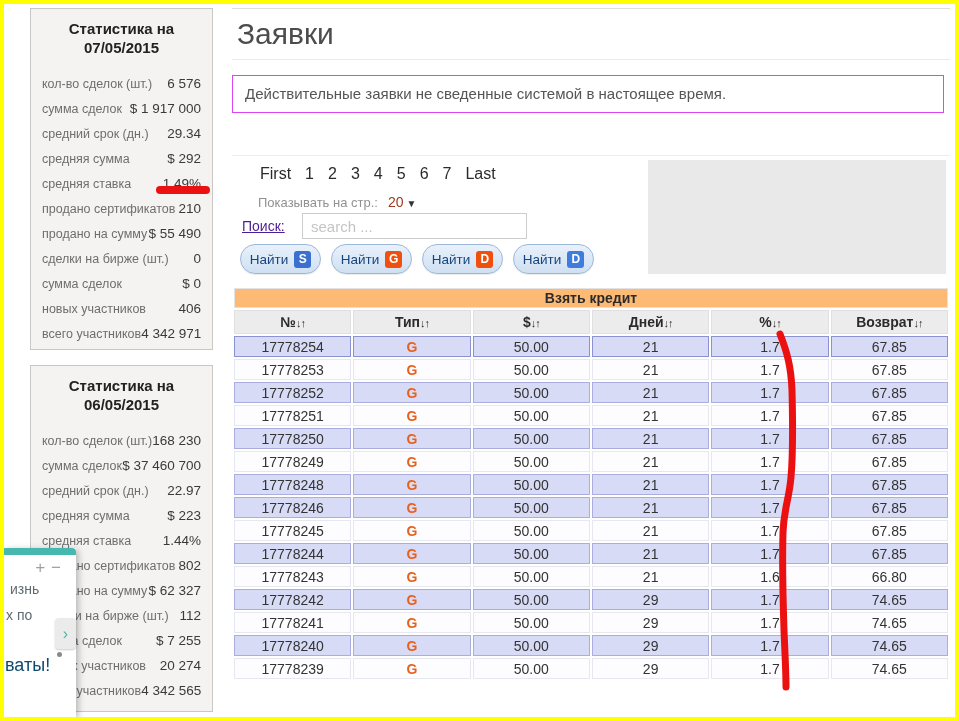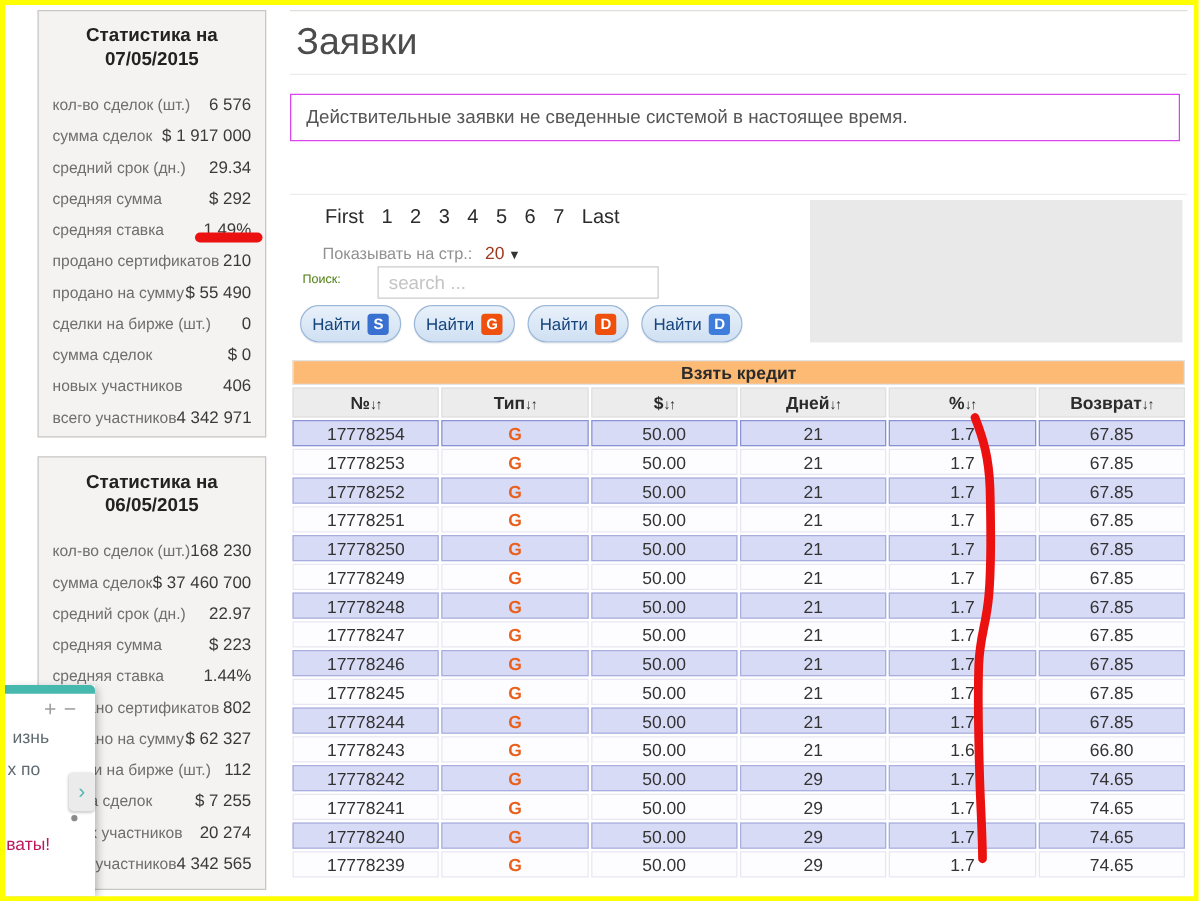--- a/index.html
+++ b/index.html
@@ -23,21 +23,21 @@
             font-size:15px; color:#555; line-height:36px; padding-left:12px; }
 
   
   .controls { position:absolute; top:146px; left:0; right:0; height:128px; border-top:1px solid #ededed; }
   .banner { position:absolute; top:4px; right:4px; width:298px; height:114px; background:#e9e9e9; }
   .pagination { position:absolute; top:9px; left:28px; font-size:16px; color:#2b2b2b; }
   .pagination span { margin-right:14px; cursor:pointer; }
   .perpage { position:absolute; top:38px; left:26px; font-size:13px; color:#919191; }
   .perpage .val { color:#9c3a1e; font-size:14px; margin-left:10px; }
   .perpage .caret { color:#333; font-size:10px; margin-left:3px; }
-  .search-label { position:absolute; top:62px; left:10px; font-size:10px; color:#4d7c0f; }
+  .search-label { position:absolute; top:62px; left:10px; font-size:14px; color:#4c1d95;text-decoration:underline; }
   .search-input { position:absolute; top:57px; left:70px; width:225px; height:26px; border:1px solid #ccc; font-size:15px; padding:0 8px; color:#555; }
   .search-input::placeholder { color:#c4c4c4; }
   .btn-row { position:absolute; top:88px; left:8px; display:flex; gap:10px; }
   .find-btn { width:81px; height:30px; border-radius:15px; border:1px solid #9cb8d8;
               background:linear-gradient(#e9f1fb,#cfe0f2); display:flex; align-items:center; justify-content:center;
               gap:6px; cursor:pointer; font-family:"Liberation Sans",sans-serif; box-shadow:0 1px 1px rgba(0,0,0,.08); }
   .find-btn .lbl { font-size:13.5px; color:#16447c; }
   .find-btn .badge { width:17px; height:17px; border-radius:3px; color:#fff; font-size:12px; font-weight:bold;
                      line-height:17px; text-align:center; }
 
@@ -57,21 +57,21 @@
   .widget { position:absolute; left:0; top:544px; width:72px; height:169px; background:#fff;
             box-shadow:2px 2px 7px rgba(0,0,0,.28); z-index:30; }
   .widget .bar { position:absolute; top:0; left:0; right:0; height:7px; background:#46b8ae; border-radius:0 4px 0 0; }
   .widget .zoombtns { position:absolute; top:10px; right:9px; font-size:17px; color:#9e9e9e; letter-spacing:6px; cursor:pointer; }
   .widget .t1 { position:absolute; top:33px; left:6px; font-size:14px; color:#5f6b70; }
   .widget .t2 { position:absolute; top:59px; left:2px; font-size:14px; color:#5f6b70; }
   .widget .chev { position:absolute; top:70px; left:51px; width:21px; height:31px; background:#ebebeb; border-radius:4px;
                   color:#4db6ac; font-size:16px; text-align:center; line-height:31px; cursor:pointer;
                   box-shadow:0 1px 2px rgba(0,0,0,.2); }
   .widget .dot { position:absolute; top:104px; left:53px; width:5px; height:5px; border-radius:50%; background:#8a8a8a; }
-  .widget .t3 { position:absolute; top:107px; left:1px; font-size:14px; color:#be185d;margin-top:12px; }
+  .widget .t3 { position:absolute; top:107px; left:1px; font-size:18px; color:#0c4a6e; }
 
   
   #anno { position:absolute; left:-4px; top:-4px; width:959px; height:721px; z-index:40; pointer-events:none; }
 </style>
 </head>
 <body>
 
 <div id="frame">
 
   <div class="stats-box" id="stats-0">
@@ -279,28 +279,20 @@
        <td>67.85</td>
           </tr>
           <tr class="odd">
        <td>17778248</td>
        <td class="typ">G</td>
        <td>50.00</td>
        <td>21</td>
        <td>1.7</td>
        <td>67.85</td>
           </tr>
-          <tr class="even">
-       <td>17778247</td>
-       <td class="typ">G</td>
-       <td>50.00</td>
-       <td>21</td>
-       <td>1.7</td>
-       <td>67.85</td>
-          </tr>
           <tr class="odd">
        <td>17778246</td>
        <td class="typ">G</td>
        <td>50.00</td>
        <td>21</td>
        <td>1.7</td>
        <td>67.85</td>
           </tr>
           <tr class="even">
        <td>17778245</td>

